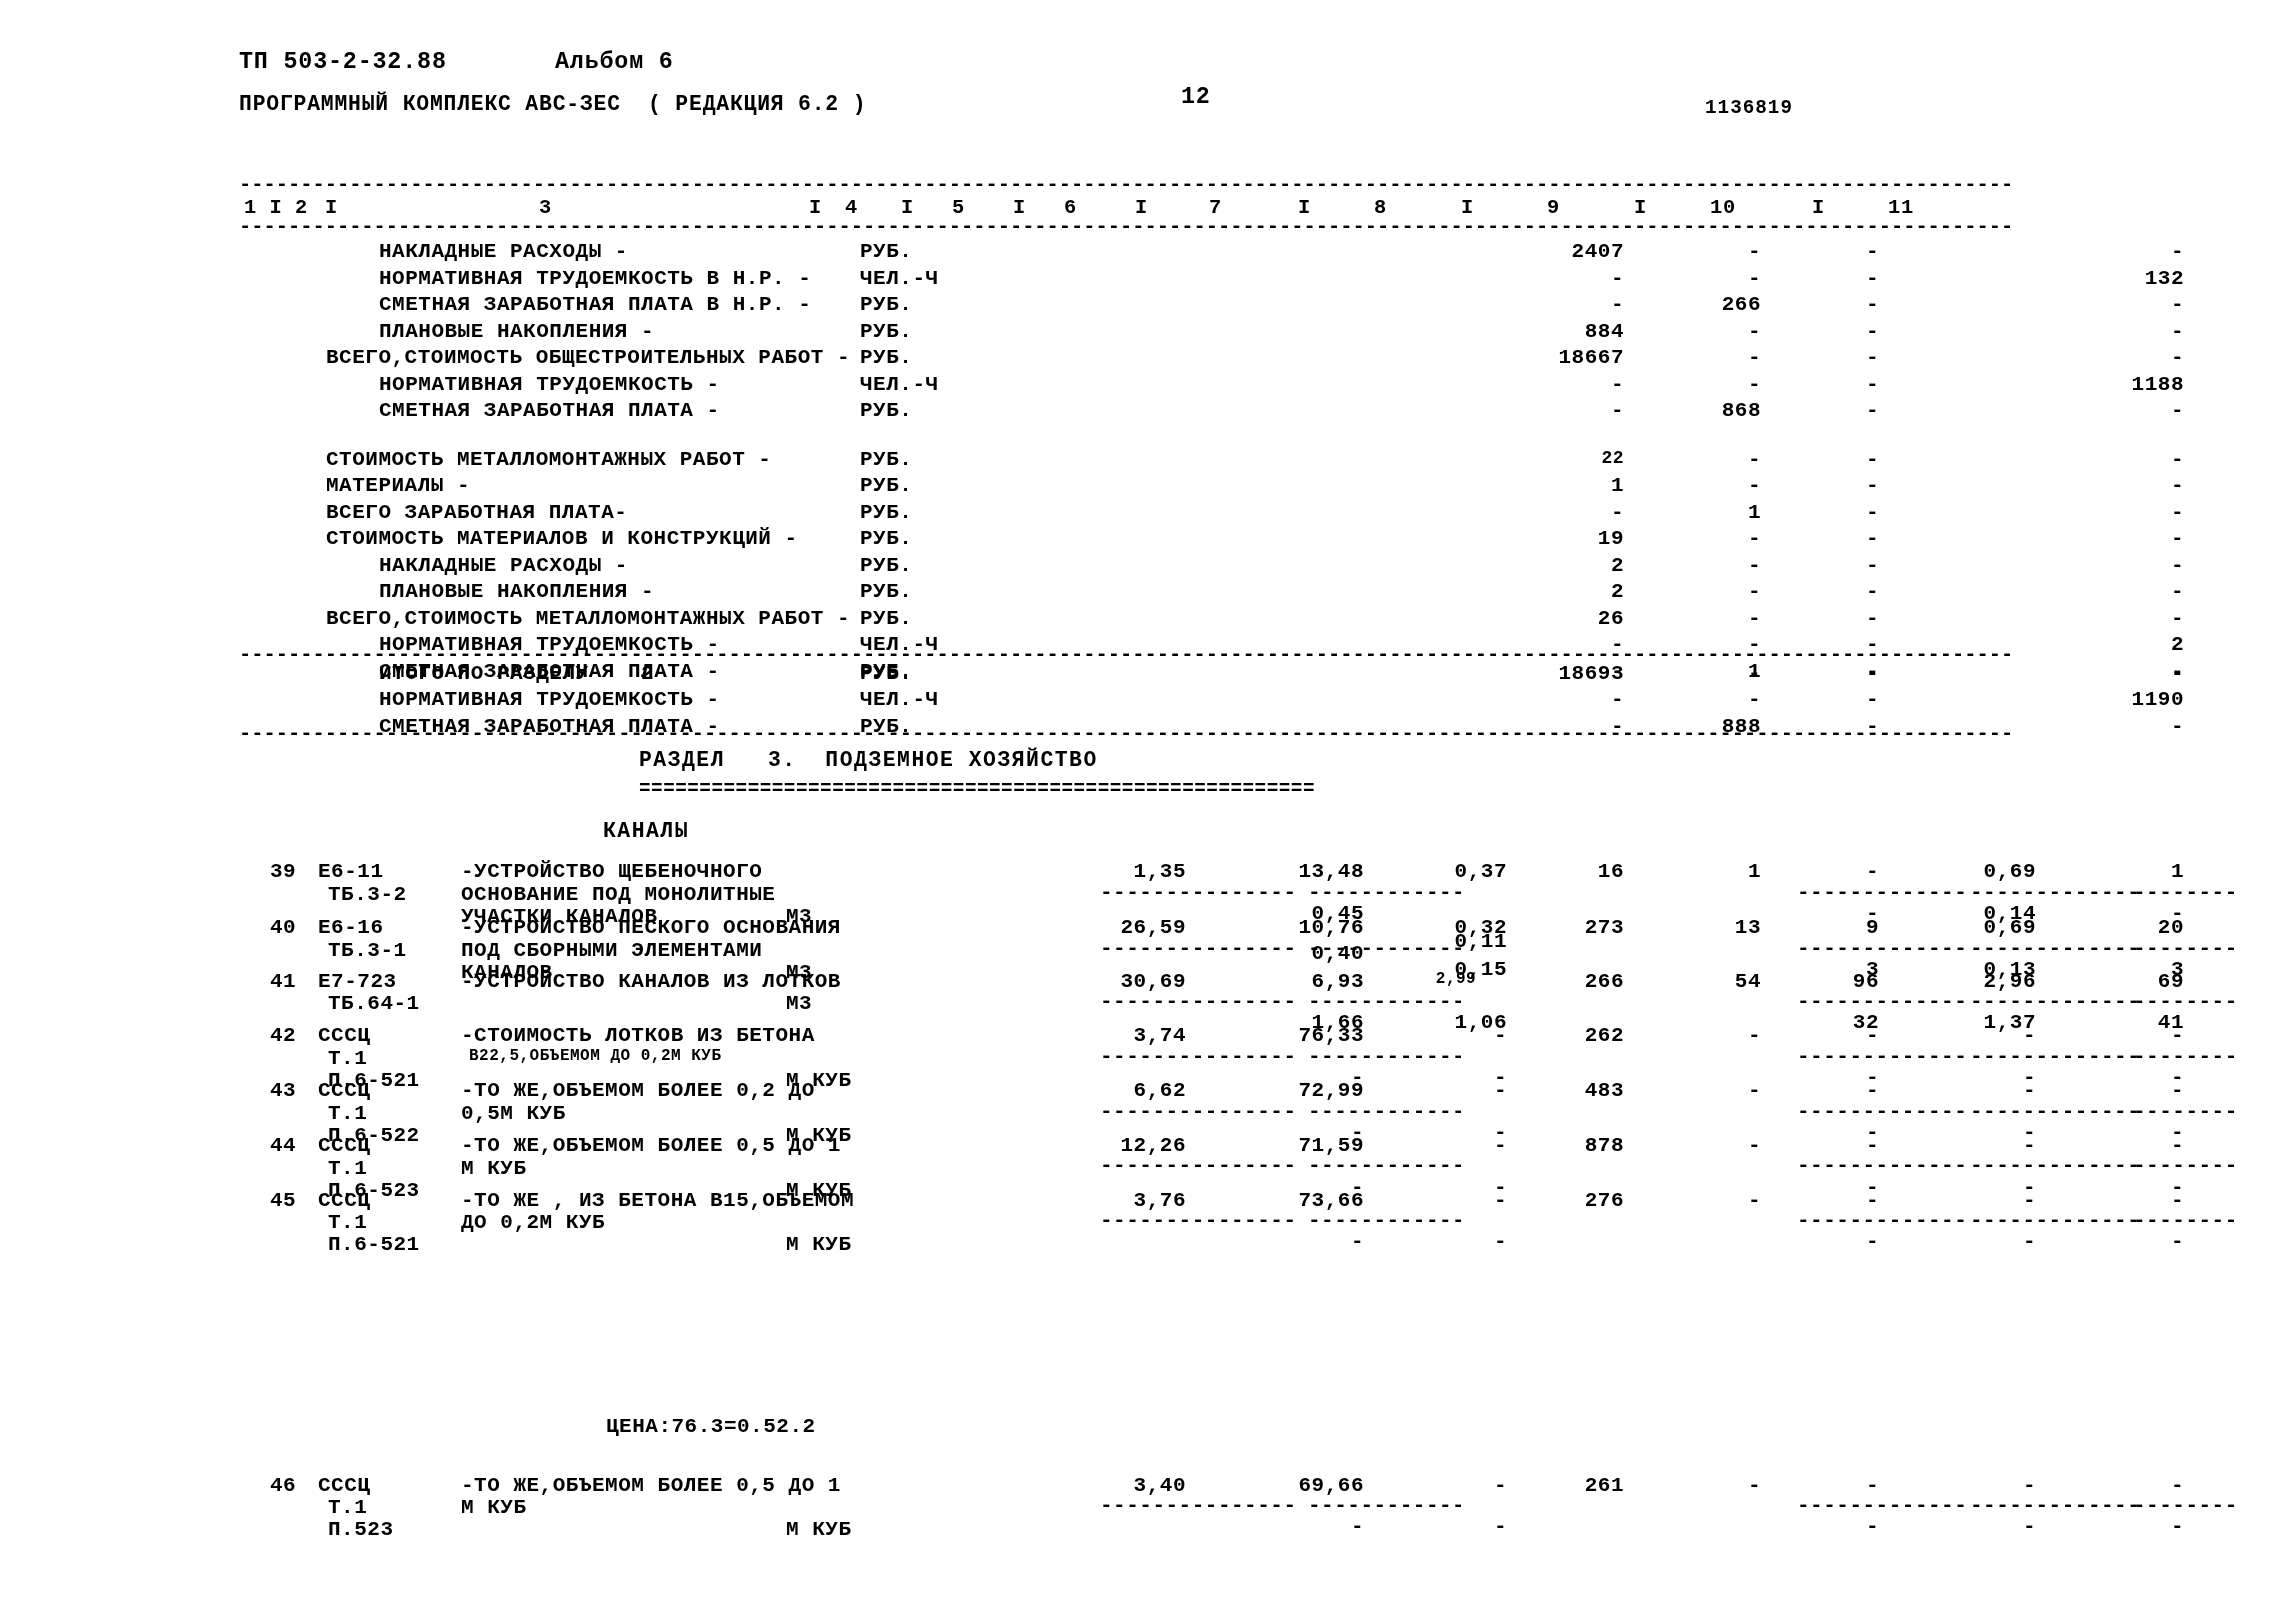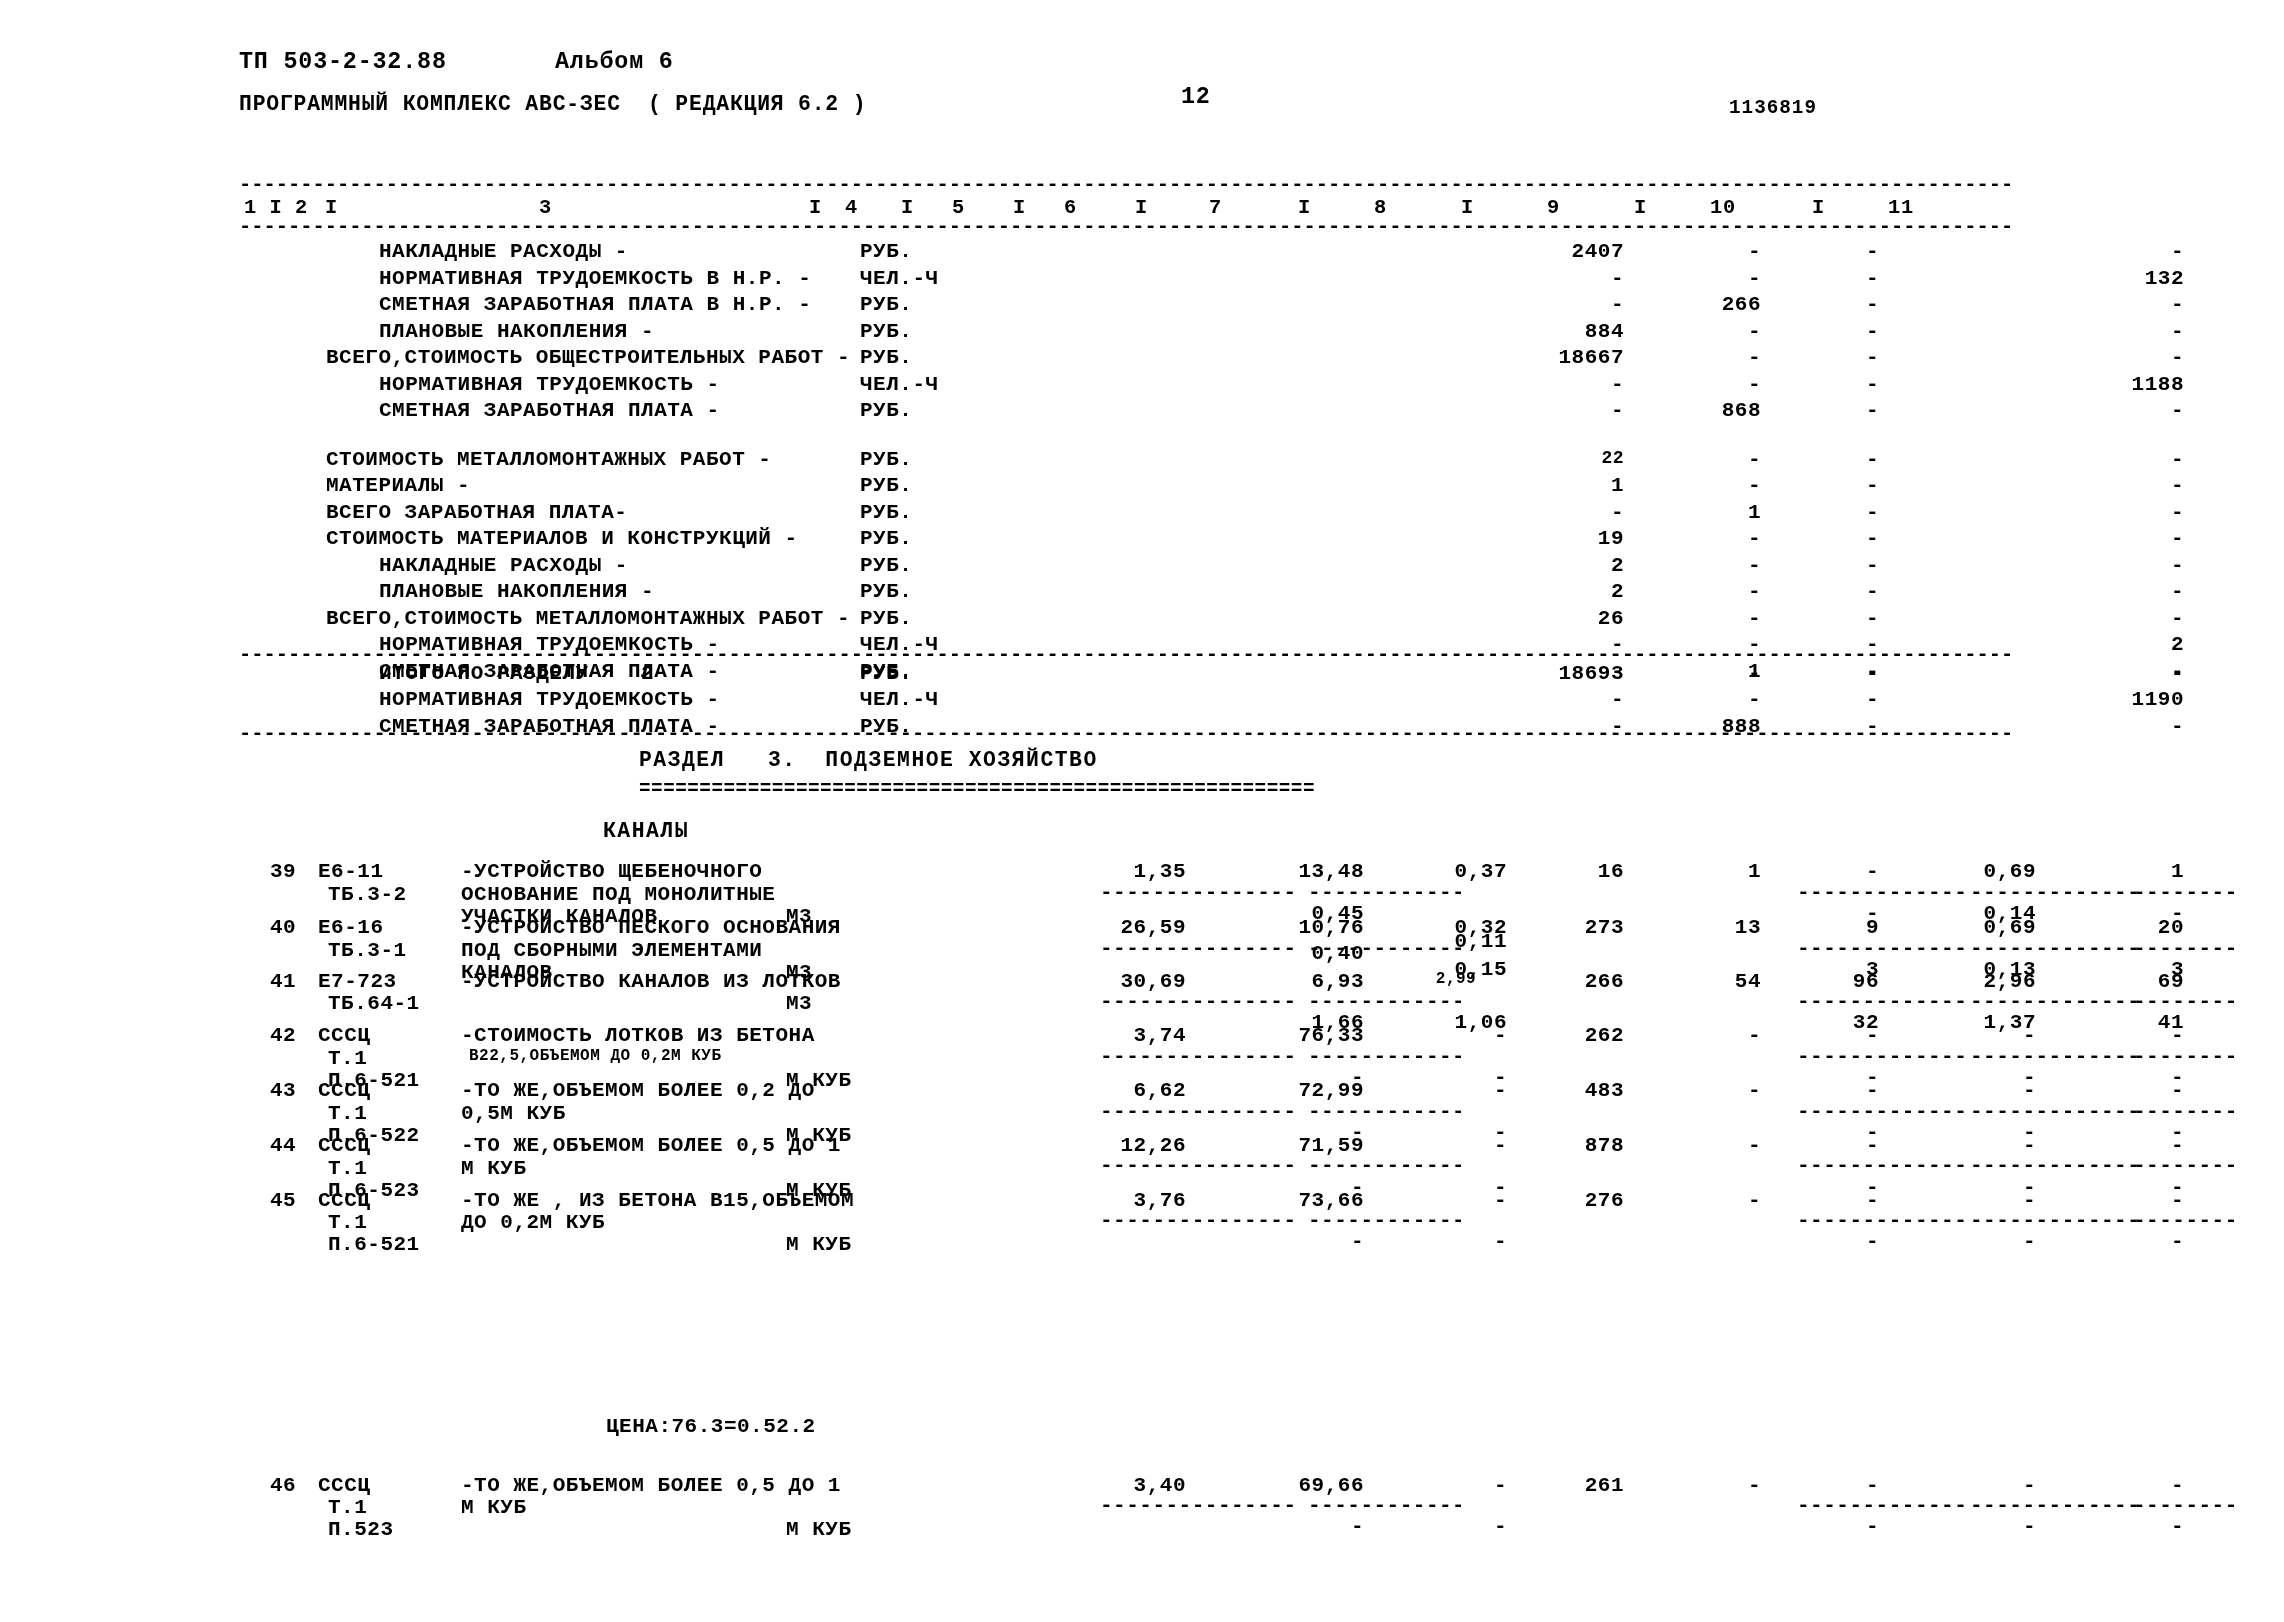--- a/index.html
+++ b/index.html
@@ -23,21 +23,21 @@
     font-weight:700;
     letter-spacing:0.8px;
     white-space:pre;
   }
   
   .hdr{position:absolute;left:239px;top:49px;width:1934px;}
   .hdr-l1-a{position:absolute;left:0;top:0;font-size:23.4px;}
   .hdr-l1-b{position:absolute;left:316px;top:0;font-size:23.4px;}
   .hdr-l2-a{position:absolute;left:0;top:43px;font-size:21.4px;}
   .hdr-page{position:absolute;left:1176px;top:36px;font-size:23.4px;}
-  .hdr-code{position:absolute;left:1700px;top:46px;font-size:19.3px;letter-spacing:1px;margin-left:24px;}
+  .hdr-code{position:absolute;left:1700px;top:46px;font-size:19.3px;letter-spacing:1px;}
 
   
   .rule{
     position:absolute;left:239px;
     width:1812px;height:5.1px;
     font-size:20.4px;line-height:5.1px;
     overflow:hidden;white-space:nowrap;
     color:#000;
     font-family:"Liberation Mono","DejaVu Sans Mono",monospace;
     font-weight:700;

